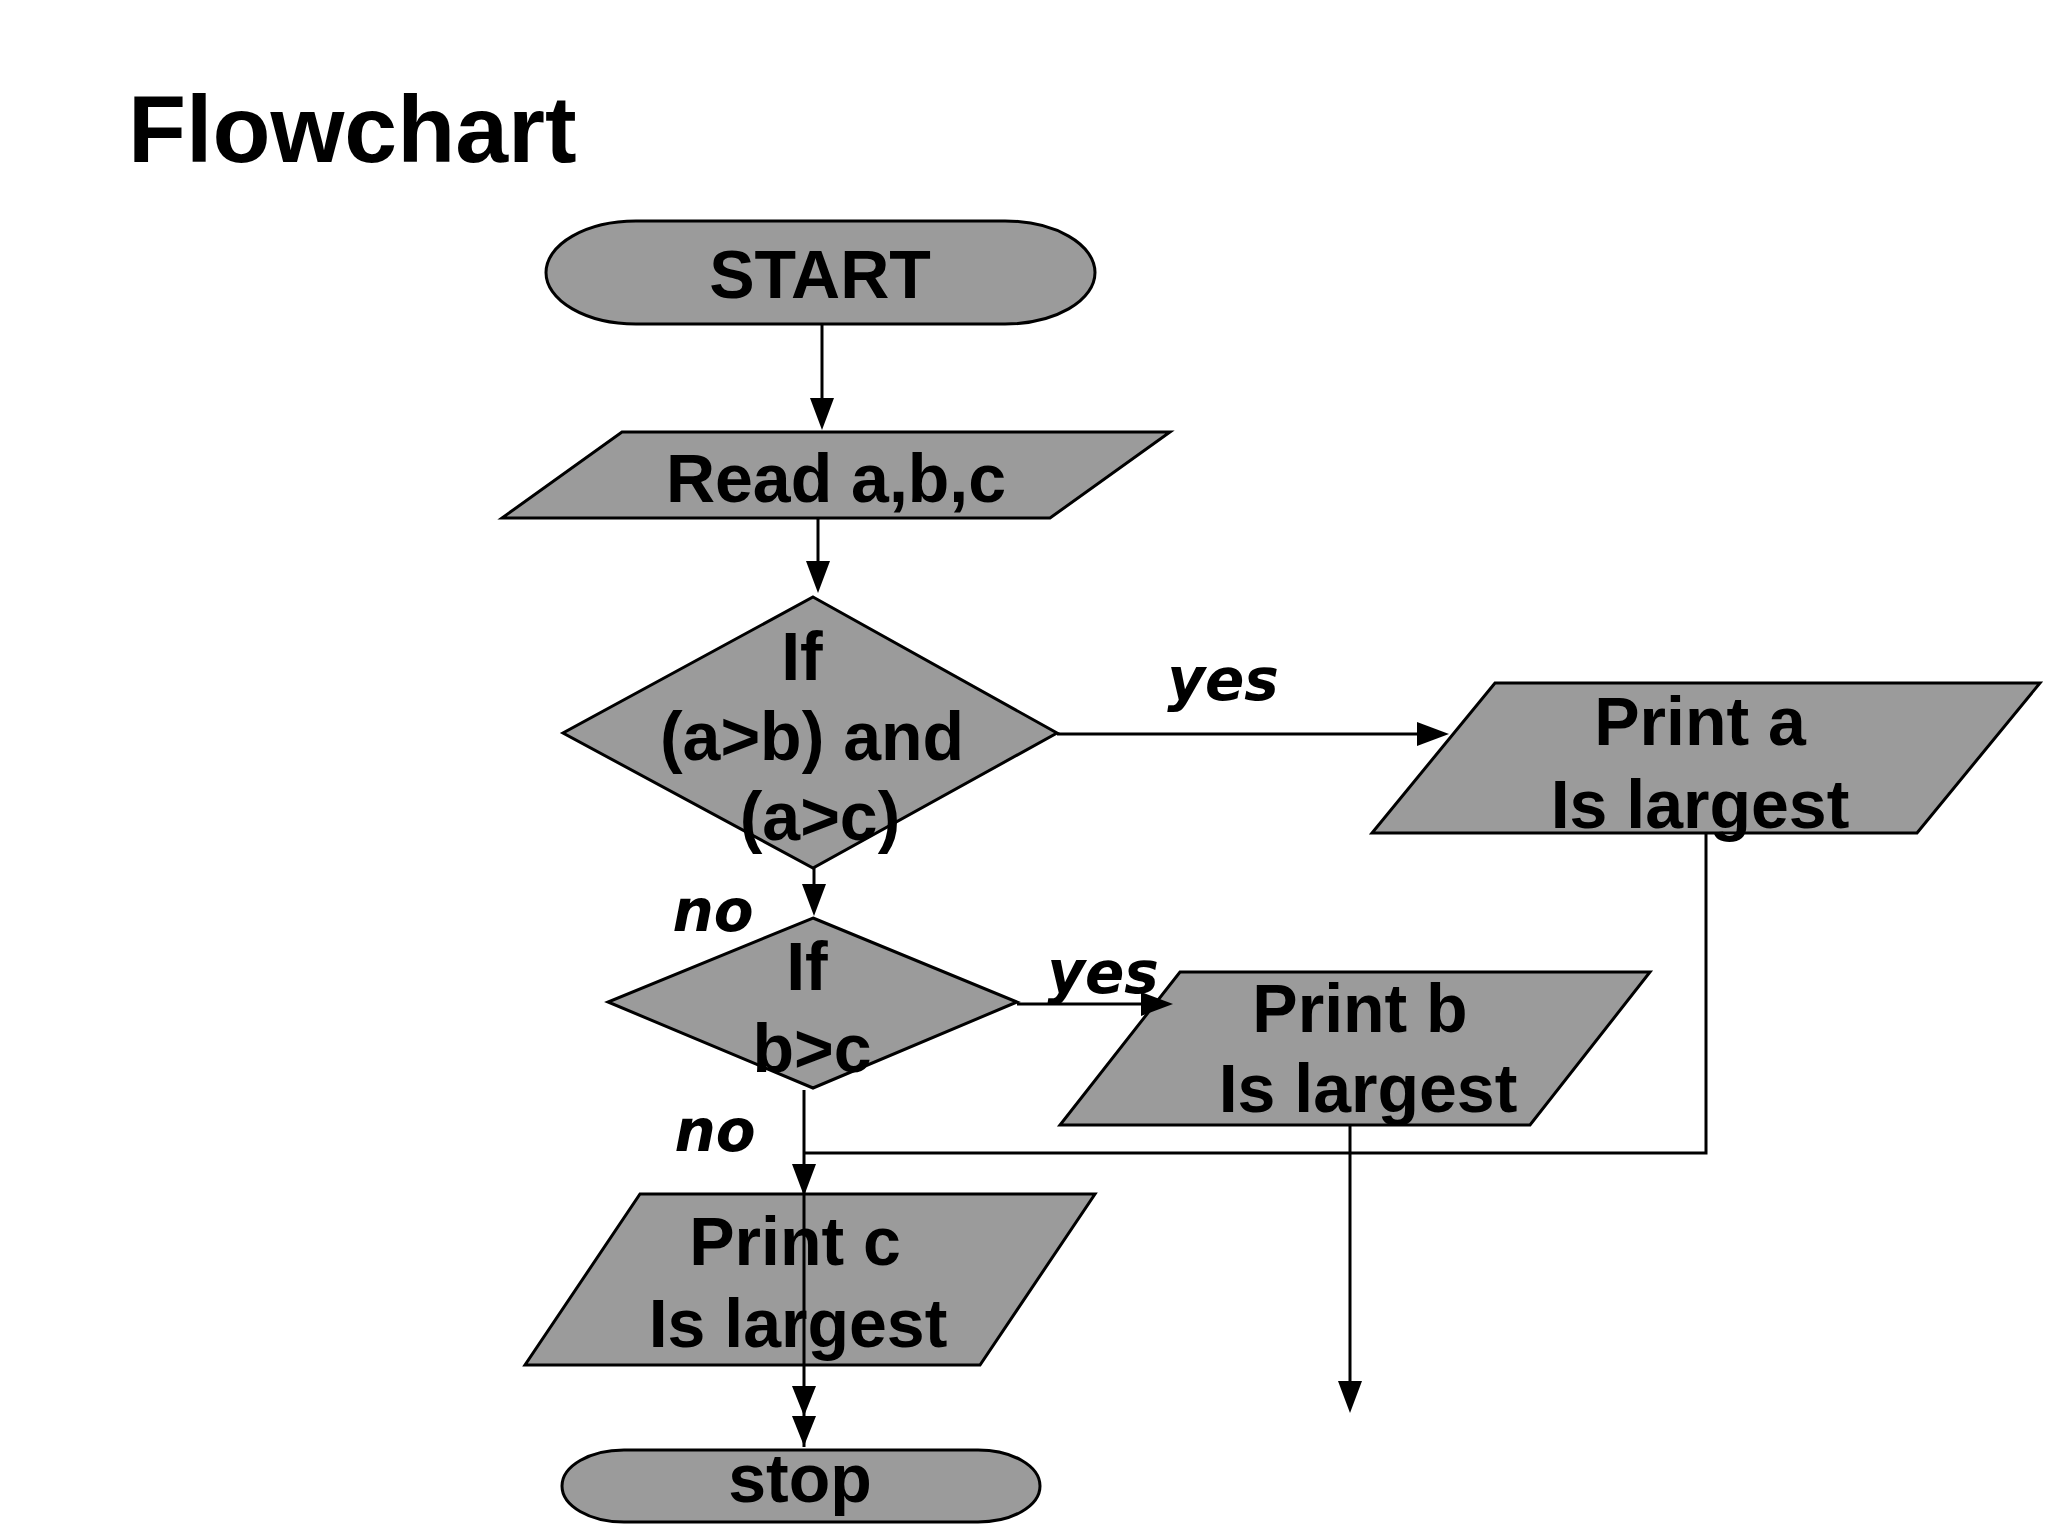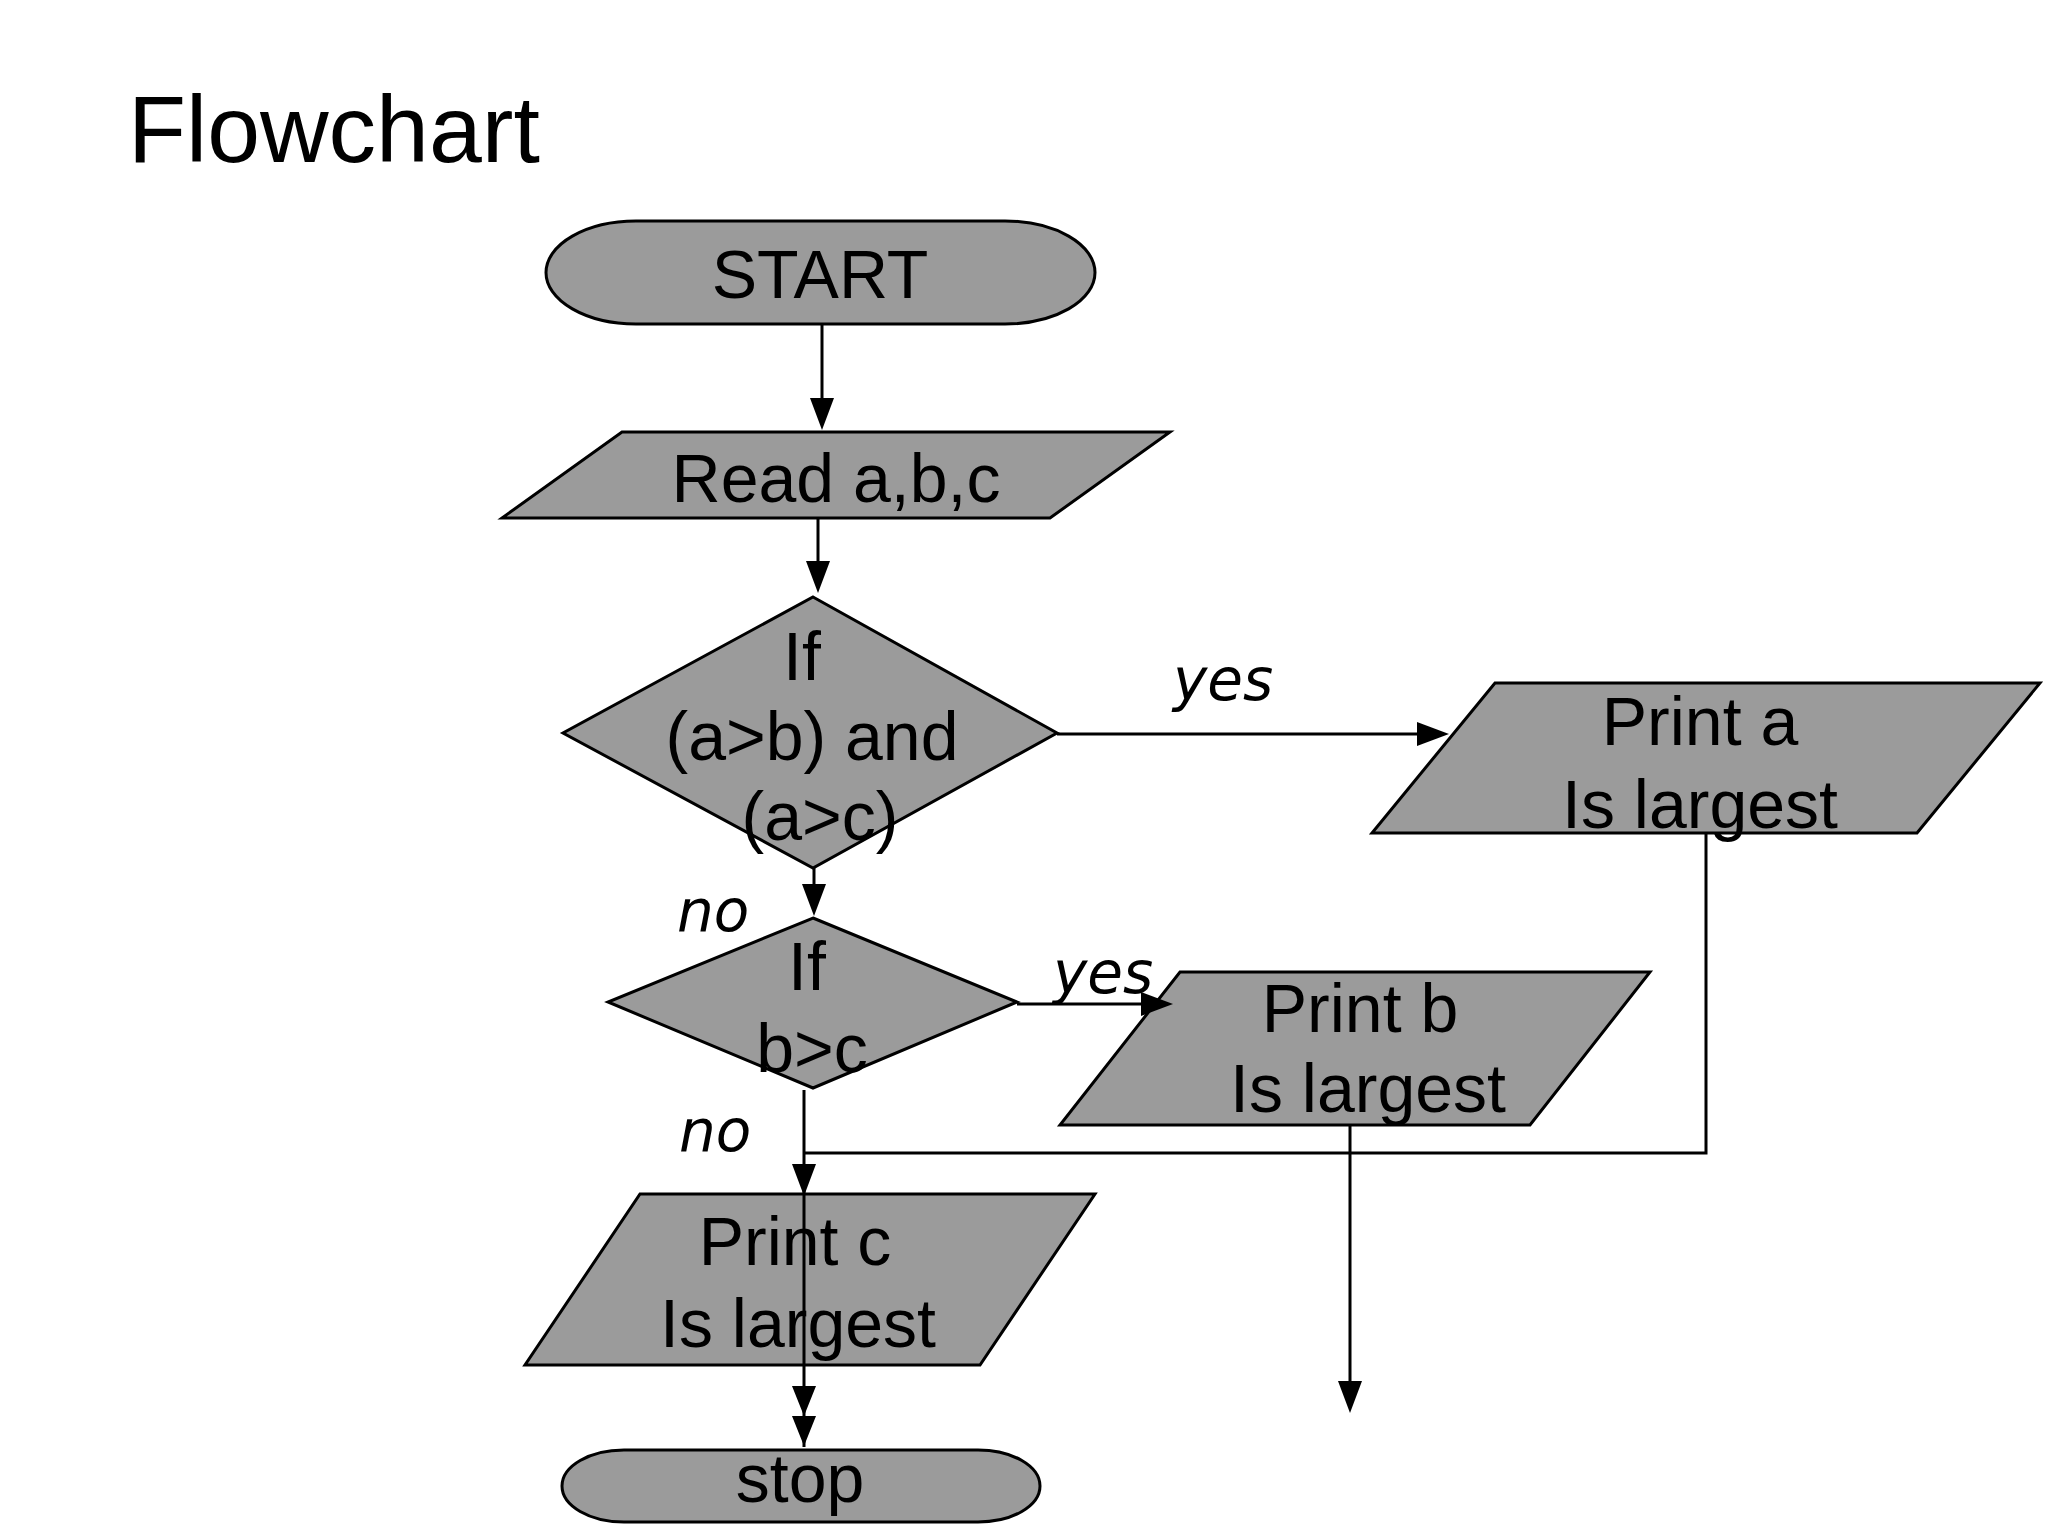--- a/index.html
+++ b/index.html
@@ -8,20 +8,21 @@
     width: 2048px;
     height: 1536px;
     background: #ffffff;
     overflow: hidden;
   }
   .stage {
     position: relative;
     width: 2048px;
     height: 1536px;
     background: #ffffff;
+    font-weight: bold;
   }
   svg { display: block; }
   .shape {
     stroke: #000000;
     stroke-width: 3;
   }
   .connector {
     stroke: #000000;
     stroke-width: 3;
     fill: none;

